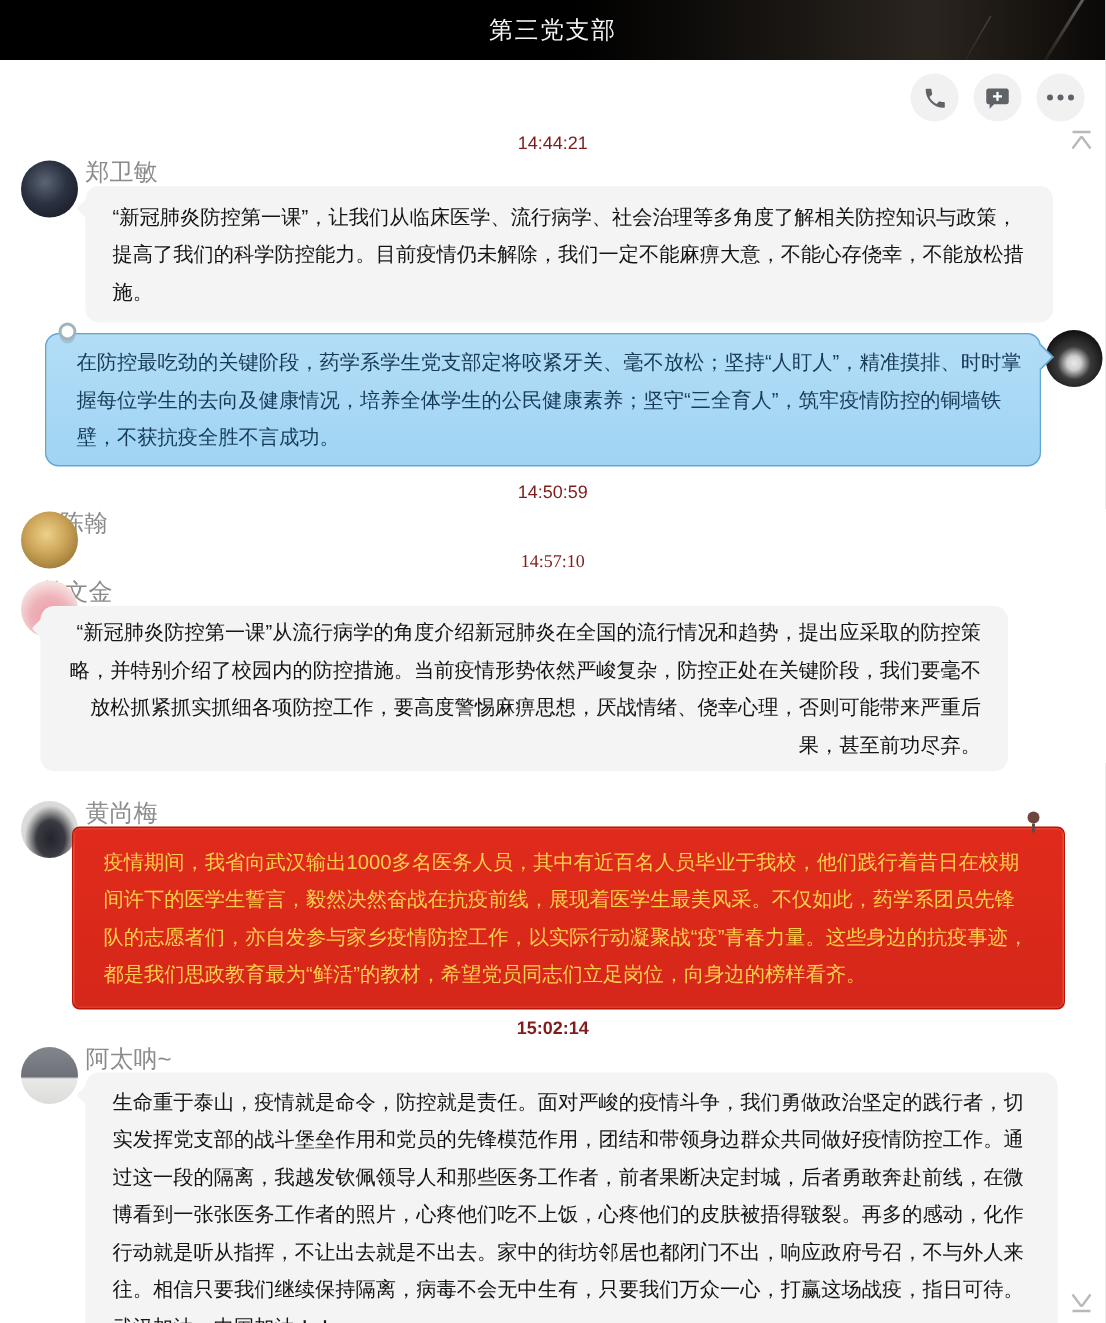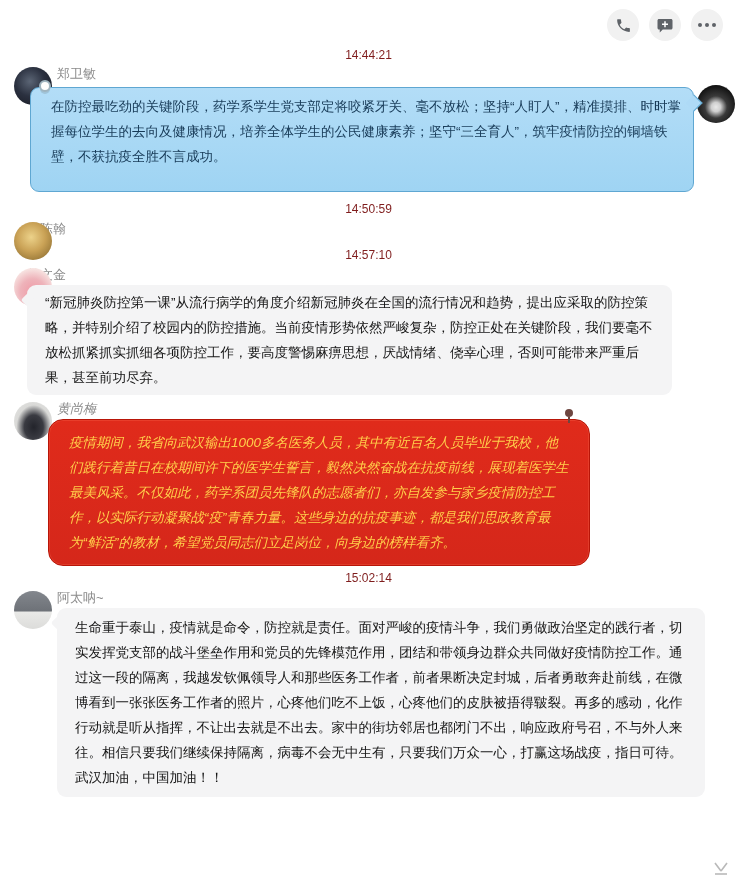--- a/index.html
+++ b/index.html
@@ -49,92 +49,97 @@
   .jump.bottom { bottom:6px; }
   .jump svg { display:block; }
 
   
   .chat { padding:0 0 0 0; }
   .timestamp {
     text-align:center; color:#7f1d1d; font-size:12px; height:15px;
   }
   .ts1 { margin-top:6px; }
   .ts2 { margin-top:10px; }
-  .ts3 { margin-top:13px; }
-  .ts4 { margin-top:5px; }
+  .ts3 { margin-top:13px;font-family:Liberation Serif, serif; }
+  .ts4 { margin-top:5px;font-weight:bold; }
 
   .msg { position:relative; padding-left:57px; }
   .msg .avatar {
     position:absolute; left:14px; top:2px; width:38px; height:38px;
     border-radius:50%; cursor:pointer;
   }
-  .sender { font-size:13px; color:#8b8b8b; height:15px; margin-bottom:4px; }
+  .sender { font-size:16px; color:#8b8b8b; height:15px; margin-bottom:4px; }
 
   .bubble {
     position:relative; font-size:13.5px; line-height:25px; color:#141414;
     border-radius:9px; padding:8px 18px; cursor:pointer;
   }
   .bubble.gray { background:#f4f4f5; }
   .bubble.gray::before {
     content:''; position:absolute; left:-4px; top:10px; width:10px; height:10px;
     background:#f4f4f5; transform:rotate(45deg); border-radius:2px;
   }
 
   .m1 { margin-top:2px; }
   .m1 .bubble { width:645px; }
   .m2 { margin-top:3px;padding-left:40px; }
   .m2 .bubble { width:645px; }
   .m3 { margin-top:3px;padding-left:27px; }
-  .m3 .bubble { width:645px; padding:5px 18px; }
-  .m4 { margin-top:5px;font-style:italic; }
+  .m3 .bubble { width:645px; padding:5px 18px;text-align:right; }
+  .m4 { margin-top:18px; }
   .m5 { margin-top:3px; }
   .m5 .bubble { width:648px; padding:7px 12px 7px 18px; }
 
   
   .msg.out { margin-top:7px; padding:0 43px 0 30px; }
   .msg.out .avatar { left:auto; right:2px; top:-2px; }
   .bubble.blue {
     width:664px; color:#173a57;
     background:linear-gradient(180deg,#b3ddf7 0%,#9fd4f3 100%);
-    border:1px solid #5fa7d2; padding:6px 12px 22px 20px;
+    border:1px solid #5fa7d2; padding:6px 12px 6px 20px;
   }
   .bubble.blue::after {
     content:''; position:absolute; right:-6.5px; top:9px; width:11px; height:11px;
     background:#aedaf6; border-top:1px solid #5fa7d2; border-right:1px solid #5fa7d2;
     transform:rotate(45deg);
   }
   .bubble.blue::before {
     content:''; position:absolute; left:8px; top:-8px; width:8px; height:8px;
     border:2px solid #9fb4bf; border-radius:50%; background:#fdfdfd;
     box-shadow:0 3px 0 -1px #9fc3d8;
   }
 
   
   .bubble.red {
-    margin-left:-9px; width:542px;
+    margin-left:-9px; width:662px;
     background:linear-gradient(180deg,#e02b1b 0%,#d5271a 100%);
     border:1px solid #b81508; color:#ffd04b; padding:10px 20px;
-    border-radius:15px;
+    border-radius:5px;
     box-shadow:inset 0 0 0 1px rgba(255,120,90,.25);
   }
   .bubble.red .pin { position:absolute; right:14px; top:-13px; }
 
   
   .av-zheng { background:radial-gradient(circle at 42% 38%, #5b6575 0%, #2b3140 45%, #14161e 100%); }
   .av-self  { background:radial-gradient(circle at 50% 58%, #e9e9e9 0%, #cfcfcf 16%, #3a3a3a 38%, #101010 75%); }
   .av-chen  { background:radial-gradient(circle at 45% 40%, #ecd28a 0%, #caa256 45%, #7e6128 100%); }
   .av-lai   { background:radial-gradient(circle at 50% 62%, #ef9aa6 0%, #eeb3ba 42%, #f7e3e1 75%, #fbf3ef 100%); }
   .av-huang { background:radial-gradient(ellipse at 52% 66%, #23242b 0%, #3a3b42 34%, #d9d9d7 62%, #e6e6e4 100%); }
   .av-atai  { background:linear-gradient(180deg,#83878d 0%, #6e7278 52%, #e9e9e7 56%, #dcdcda 100%); }
 </style>
 </head>
 <body>
 
 <div class="app">
 
+  <div class="header">
+    <div class="title">第三党支部</div>
+    <div class="streak"></div>
+    <div class="streak2"></div>
+  </div>
 
   <div class="toolbar">
     <button class="tool-btn">
       <span>
         <svg width="17" height="17" viewBox="0 0 24 24">
             <path fill="#5f6368" d="M6.6 10.8c1.4 2.8 3.8 5.1 6.6 6.6l2.2-2.2c.3-.3.7-.4 1-.2 1.1.4 2.3.6 3.6.6.6 0 1 .4 1 1V20c0 .6-.4 1-1 1C10.6 21 3 13.4 3 4c0-.6.4-1 1-1h3.5c.6 0 1 .4 1 1 0 1.2.2 2.4.6 3.6.1.3 0 .7-.2 1l-2.3 2.2z"></path>
           </svg>
       </span>
     </button>
     <button class="tool-btn">
@@ -168,20 +173,21 @@
     </svg>
   </div>
 
   <div class="chat">
 
     <div class="timestamp ts1">14:44:21</div>
 
     <div class="msg in m1">
       <div class="avatar av-zheng"></div>
       <div class="sender">郑卫敏</div>
+      <div class="bubble gray">“新冠肺炎防控第一课”，让我们从临床医学、流行病学、社会治理等多角度了解相关防控知识与政策，提高了我们的科学防控能力。目前疫情仍未解除，我们一定不能麻痹大意，不能心存侥幸，不能放松措施。</div>
     </div>
 
     <div class="msg out">
       <div class="avatar av-self"></div>
       <div class="bubble blue">在防控最吃劲的关键阶段，药学系学生党支部定将咬紧牙关、毫不放松；坚持“人盯人”，精准摸排、时时掌握每位学生的去向及健康情况，培养全体学生的公民健康素养；坚守“三全育人”，筑牢疫情防控的铜墙铁壁，不获抗疫全胜不言成功。</div>
     </div>
 
     <div class="timestamp ts2">14:50:59</div>
 
     <div class="msg in m2">

